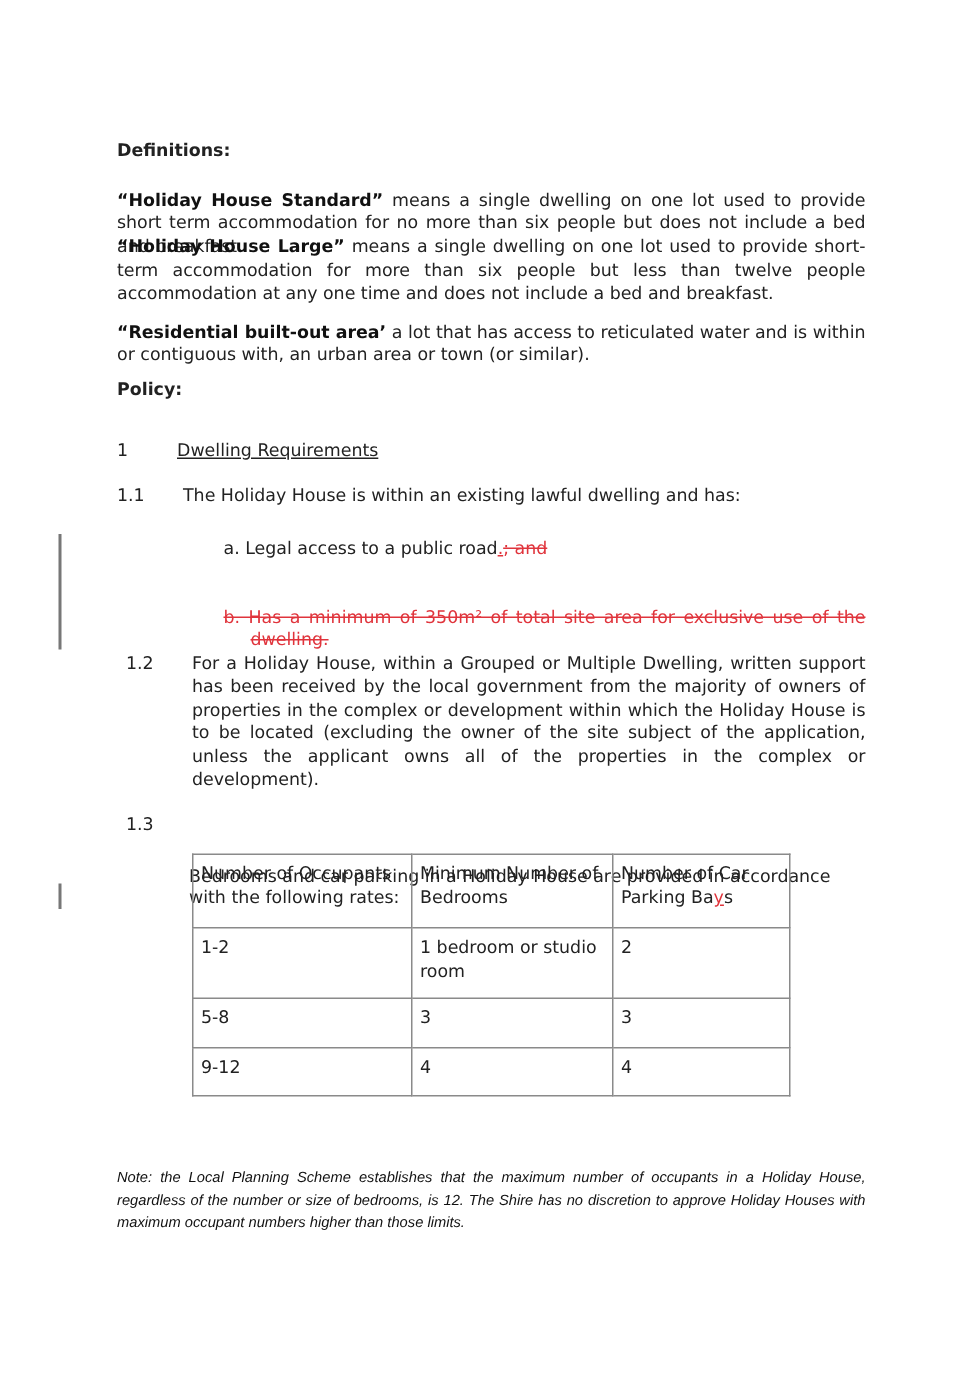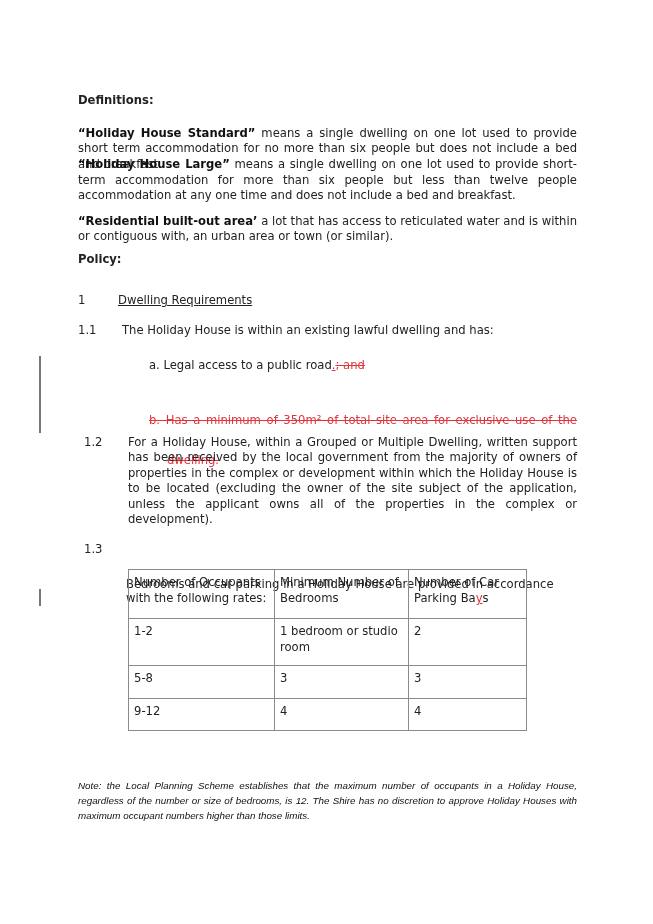--- a/index.html
+++ b/index.html
@@ -8,21 +8,21 @@
     font-family: "DejaVu Sans", sans-serif; color: #222222;
     font-size: 11.6px; line-height: 15.4px;
   }
   .abs { position: absolute; }
   .heading { font-weight: bold; }
   .para { left: 78px; width: 499px; text-align: justify; }
   .bold { font-weight: bold; color: #111; }
   .num { left: 78px; }
   .underline { text-decoration: underline; }
   .ins { text-decoration: underline; color: #e0343c; }
-  .del { text-decoration: line-through; color: #e0343c; margin-top: 25px; }
+  .del { text-decoration: line-through; color: #e0343c; }
   .changebar { position: absolute; width: 1.5px; background: #777; left: 39px; }
   table.rates {
     position: absolute; left: 128px; top: 569px; border-collapse: collapse;
     font-size: 11.6px; line-height: 16px; color: #222;
   }
   table.rates td {
     border: 1.4px solid #8a8a8a; vertical-align: top;
     padding: 4px 5px 0 5px; box-sizing: border-box;
   }
   .note {
@@ -55,21 +55,21 @@
 
 <div class="abs num" style="top:323px;text-align:center;">1.1</div>
 <div class="abs" style="left:122px; top:323px;">The Holiday House is within an existing lawful dwelling and has:</div>
 
 <div class="changebar" style="top:356px; height:77px;"></div>
 
 <div class="abs" style="left:149px; top:358px;">
   <span>a.  Legal access to a public road</span><span class="ins">.</span><span class="del">; and</span>
 </div>
 
-<div class="abs" style="left:149px; top:388px; width:428px;">
+<div class="abs" style="left:149px; top:404px; width:428px;">
   <div class="del" style="text-align:justify; text-align-last:justify;">b.  Has a minimum of 350m² of total site area for exclusive use of the</div>
   <div class="del" style="padding-left:18px;">dwelling.</div>
 </div>
 
 <div class="abs" style="left:84px; top:435px;">1.2</div>
 <div class="abs" style="left:128px; top:435px; width:449px; text-align:justify;">For a Holiday House, within a Grouped or Multiple Dwelling, written support has been received by the local government from the majority of owners of properties in the complex or development within which the Holiday House is to be located (excluding the owner of the site subject of the application, unless the applicant owns all of the properties in the complex or development).</div>
 
 <div class="abs" style="left:84px; top:542px;">1.3</div>
 <div class="abs" style="left:126px; top:542px; width:449px; line-height:13.5px;margin-top:36px;">Bedrooms and car parking in a Holiday House are provided in accordance with the following rates:</div>
 

